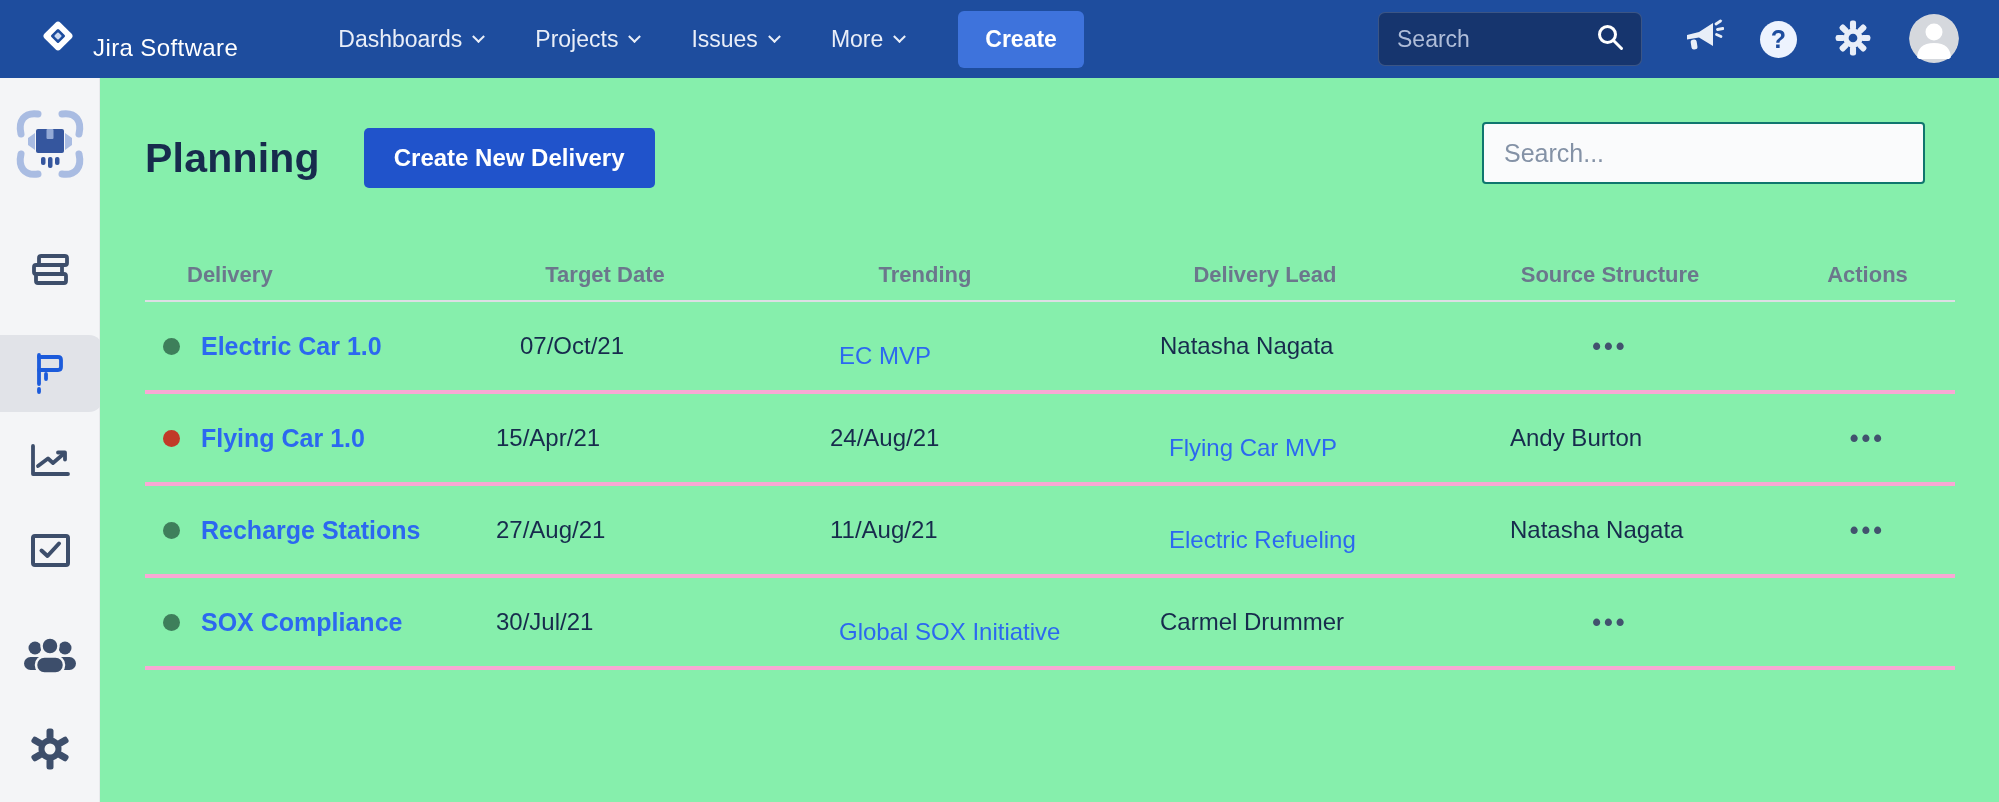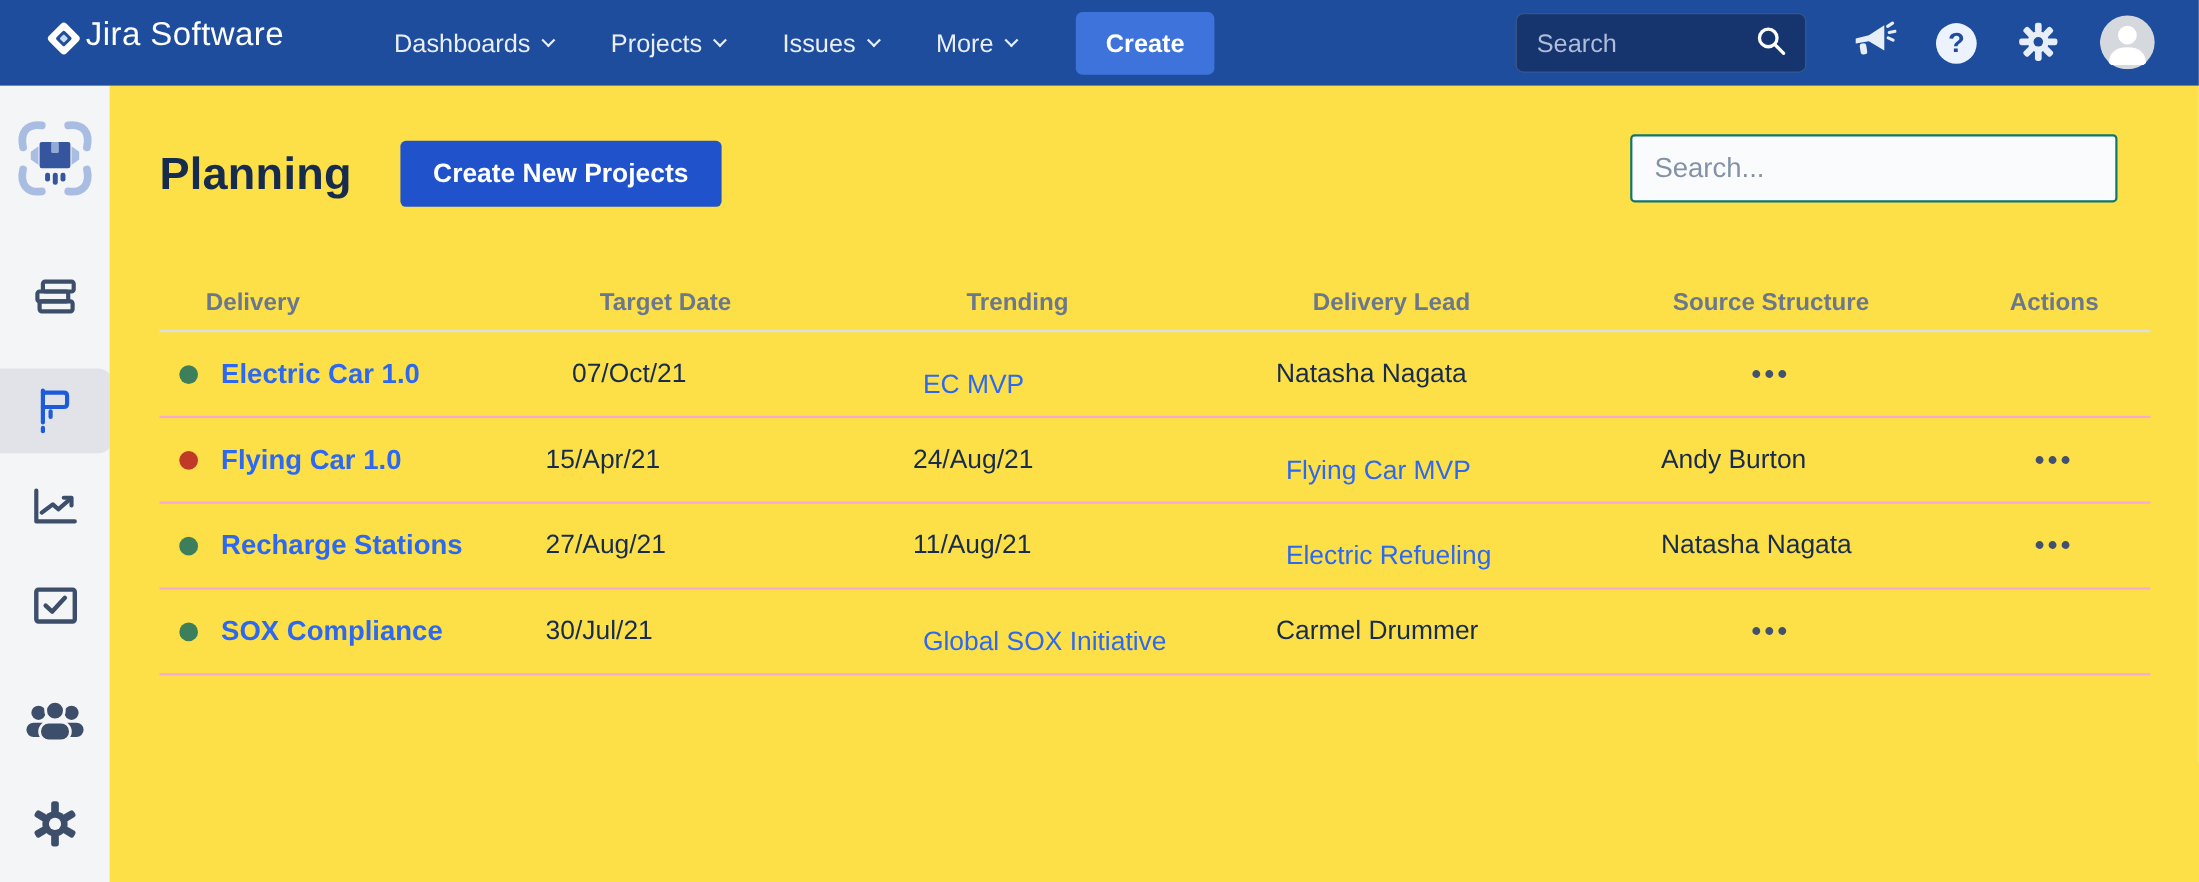--- a/index.html
+++ b/index.html
@@ -2,21 +2,21 @@
 <html><head>
 <meta charset="utf-8">
 <style>
   * { margin:0; padding:0; box-sizing:border-box; }
   html,body { width:1999px; height:802px; overflow:hidden; }
   body { font-family:"Liberation Sans", sans-serif; background:#fff; position:relative; }
 
   
   .navbar { position:absolute; top:0; left:0; right:0; height:78px; background:#1E4D9E;
             display:flex; align-items:center; padding:0 40px 0 38px; }
-  .brand { display:flex; align-items:flex-start; color:#fff; font-size:30px;
+  .brand { display:flex; align-items:flex-end; gap:15px; color:#fff; font-size:24px;
            letter-spacing:.4px; margin-right:100px; white-space:nowrap; }
   .nav-menus { display:flex; align-items:flex-end; gap:52px; }
   .nav-item { display:flex; align-items:center; gap:12px; background:none; border:none;
               color:#E9EEF8; font-size:23px; cursor:pointer; font-family:inherit; }
   .chevron { width:9px; height:9px; border-right:2.6px solid #E9EEF8; border-bottom:2.6px solid #E9EEF8;
              transform:rotate(45deg) translate(-2px,-2px); }
   .create-btn { margin-left:54px; background:#3E73DC; color:#fff; border:none; border-radius:6px;
                 font-size:23px; font-weight:bold; padding:15px 27px; cursor:pointer; font-family:inherit; }
   .nav-search { margin-left:auto; width:264px; height:54px; background:#16356E;
                 border:1px solid rgba(255,255,255,.16); border-radius:7px;
@@ -39,37 +39,37 @@
                     background:#E1E3E8; border-radius:0 14px 14px 0; }
   .si-logo   { top:25px;  height:84px; }
   .si-stack  { top:170px; height:52px; }
   .si-flag   { top:257px; height:77px; z-index:2; }
   .si-chart  { top:357px; height:50px; }
   .si-check  { top:452px; height:44px; }
   .si-people { top:558px; height:42px; }
   .si-gear   { top:649px; height:46px; }
 
   
-  .content { position:absolute; left:100px; top:78px; right:0; bottom:0; background:#fde047; }
+  .content { position:absolute; left:100px; top:78px; right:0; bottom:0; background:#86efac; }
   .page-header { position:absolute; left:45px; top:50px; display:flex; align-items:center; gap:44px; }
   .page-title { font-size:41px; font-weight:800; color:#172B4D; letter-spacing:.2px; }
   .new-delivery-btn { background:#2053CB; color:#fff; border:none; border-radius:5px;
                       font-size:24px; font-weight:bold; padding:16px 30px; cursor:pointer; font-family:inherit; }
   .filter-input { position:absolute; top:44px; right:74px; width:443px; height:62px;
                   background:#FAFBFC; border:2px solid #0f766e; border-radius:4px;
                   padding:0 20px; font-size:25px; color:#172B4D; font-family:Liberation Sans, sans-serif; outline:none; }
   .filter-input::placeholder { color:#8492A6; }
 
   
   .table { position:absolute; left:45px; right:44px; top:172px; }
   .thead, .trow { display:grid; grid-template-columns:305px 310px 330px 350px 340px 1fr; align-items:center; }
   .thead { height:52px; color:#6B778C; font-size:22px; font-weight:bold; border-bottom:2px solid #DCDFE4; }
   .th { text-align:center; }
   .th-delivery { text-align:left; padding-left:42px; }
-  .trow { height:78px; border-bottom:2px solid #f9a8d4; font-size:24px; color:#172B4D; }
+  .trow { height:92px; border-bottom:4px solid #f9a8d4; font-size:24px; color:#172B4D; }
   .td-delivery { display:flex; align-items:center; gap:21px; padding-left:18px; }
   .dot { width:17px; height:17px; border-radius:50%; flex:0 0 auto; }
   .link { color:#2C68F0; text-decoration:none; cursor:pointer; }
   .td-delivery .link { font-weight:bold; font-size:25px; }
   .td-date   { padding-left:46px; }
   .td-trend  { padding-left:70px; }
   .td-source { padding-left:79px;margin-top:19px; }
   .td-lead   { padding-left:70px; }
   .td-actions{ text-align:center; }
   .ellipsis { background:none; border:none; color:#42526E; font-size:25px; font-weight:bold;
@@ -268,21 +268,21 @@
         </g>
         <circle cx="23" cy="23" r="5.5" fill="#F4F5F7"></circle>
       </svg>
     </span>
   </button>
 </aside>
 
 <main class="content">
   <div class="page-header">
     <h1 class="page-title">Planning</h1>
-    <button class="new-delivery-btn">Create New Projects</button>
+    <button class="new-delivery-btn">Create New Delivery</button>
   </div>
 
   <input class="filter-input" type="text" placeholder="Search..." style="">
 
   <div class="table">
     <div class="thead">
       <div class="th th-delivery">Delivery</div>
       <div class="th">Target Date</div>
       <div class="th">Trending</div>
       <div class="th">Delivery Lead</div>

